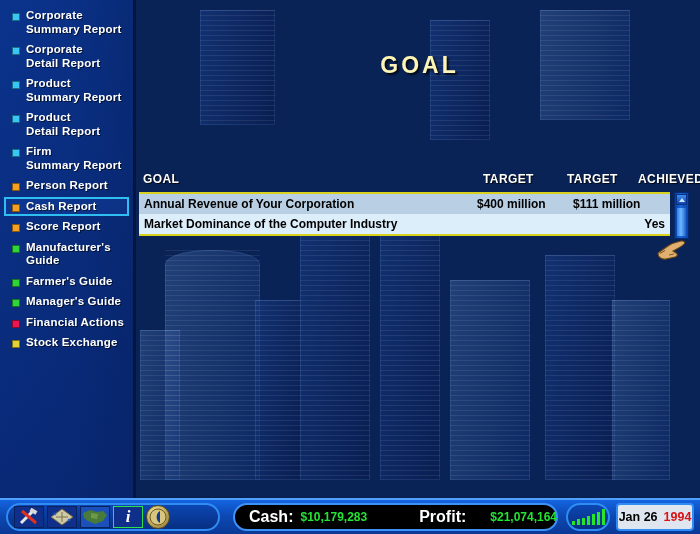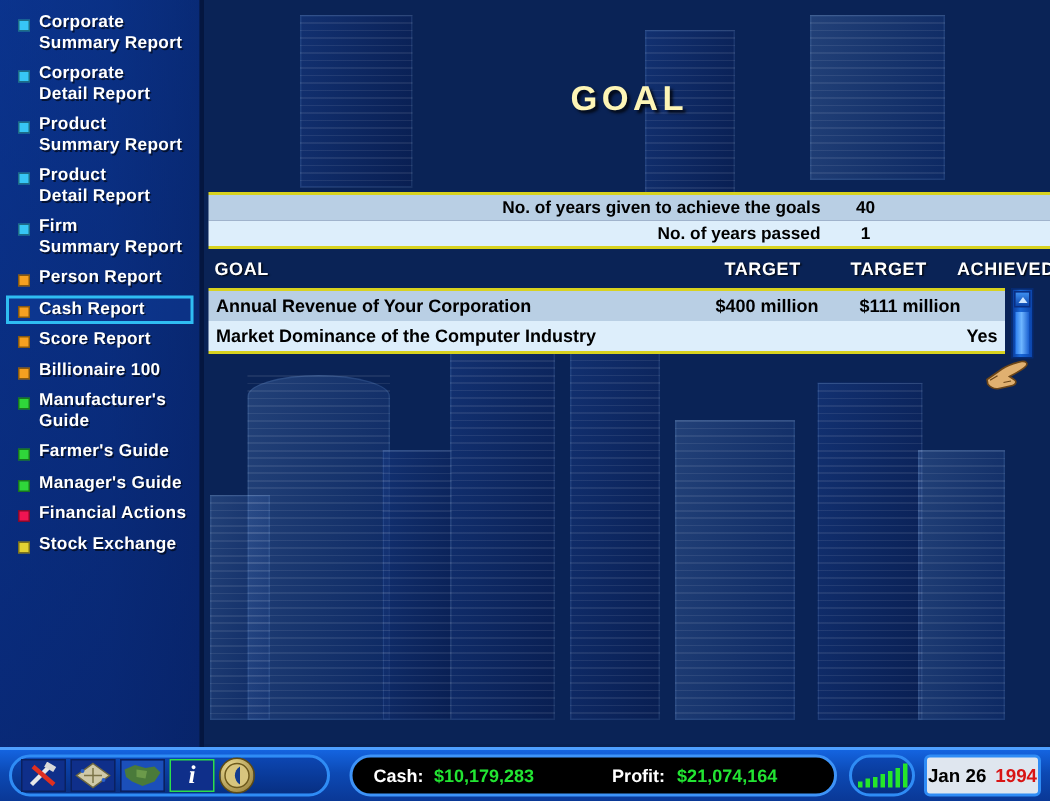--- a/index.html
+++ b/index.html
@@ -242,21 +242,21 @@
     border: 1px solid #5c4a15;
   }
   .money {
     left: 233px; width: 325px;
     background: #000;
     border: 2px solid #3d93f8;
     border-radius: 14px;
     justify-content: flex-start;
     padding: 0 14px;
   }
-  .money-lbl { color:#fff; font-size:12px; font-weight:bold; }
+  .money-lbl { color:#fff; font-size:16px; font-weight:bold; }
   .money-val { font-size:12px; font-weight:bold; }
   .graphpill { left: 566px; width: 44px; justify-content: center; }
   .datepill {
     left: 616px; width: 78px;
     background: #dfe6ef;
     border: 2px solid #2f8cf5;
     border-radius: 4px;
     justify-content: center; gap: 6px;
   }
   .date-md { color: #000; font-size: 12.5px; font-weight: bold; }
@@ -339,24 +339,20 @@
         </div>
         <div class="menu-item selected">
           <span class="bullet" style="background: rgb(245, 160, 32);"></span>
           <span class="menu-label">Cash Report</span>
         </div>
         <div class="menu-item">
           <span class="bullet" style="background: rgb(245, 160, 32);"></span>
           <span class="menu-label">Score Report</span>
         </div>
         <div class="menu-item">
-          <span class="bullet" style="background: rgb(245, 160, 32);"></span>
-          <span class="menu-label">Billionaire 100</span>
-        </div>
-        <div class="menu-item">
           <span class="bullet" style="background: rgb(47, 214, 58);"></span>
           <span class="menu-label">Manufacturer's
 Guide</span>
         </div>
         <div class="menu-item">
           <span class="bullet" style="background: rgb(47, 214, 58);"></span>
           <span class="menu-label">Farmer's Guide</span>
         </div>
         <div class="menu-item">
           <span class="bullet" style="background: rgb(47, 214, 58);"></span>
@@ -370,30 +366,20 @@
           <span class="bullet" style="background: rgb(227, 210, 51);"></span>
           <span class="menu-label">Stock Exchange</span>
         </div>
       </div>
   </div>
 
   <div class="main">
 
     <div class="goal-title">GOAL</div>
 
-    <div class="info-box">
-      <div class="info-row alt1">
-        <span class="info-label">No. of years given to achieve the goals</span>
-        <span class="info-value">40</span>
-      </div>
-      <div class="info-row alt2">
-        <span class="info-label">No. of years passed</span>
-        <span class="info-value">1</span>
-      </div>
-    </div>
 
     <div class="tbl-head">
       <span class="th th-goal">GOAL</span>
       <span class="th th-target">TARGET</span>
       <span class="th th-current">TARGET</span>
       <span class="th th-achieved">ACHIEVED</span>
     </div>
 
     <div class="tbl-body">
       <div class="row r1">
@@ -452,21 +438,21 @@
           <circle cx="9" cy="9" r="8" fill="#d8c57e" stroke="#6e5a1d" stroke-width="1"></circle>
           <path d="M11 3 A7 7 0 0 0 11 15 Z" fill="#123a8f"></path>
         </svg>
       </div>
     </div>
 
     <div class="pill money">
       <span class="money-lbl">Cash:</span>
       <span class="money-val" style="color:#22e432;margin-left:7px;">$10,179,283</span>
       <span class="money-lbl" style="margin-left:52px;">Profit:</span>
-      <span class="money-val" style="color:#22e432;margin-left:8px;">$21,074,164</span>
+      <span class="money-val" style="color:#22e432;margin-left:24px;">$21,074,164</span>
     </div>
 
     <div class="pill graphpill">
       <span class="barchart">
         <i style="height:4px"></i>
           <i style="height:6px"></i>
           <i style="height:7px"></i>
         <i style="height:9px"></i>
           <i style="height:11px"></i>
           <i style="height:13px"></i>

